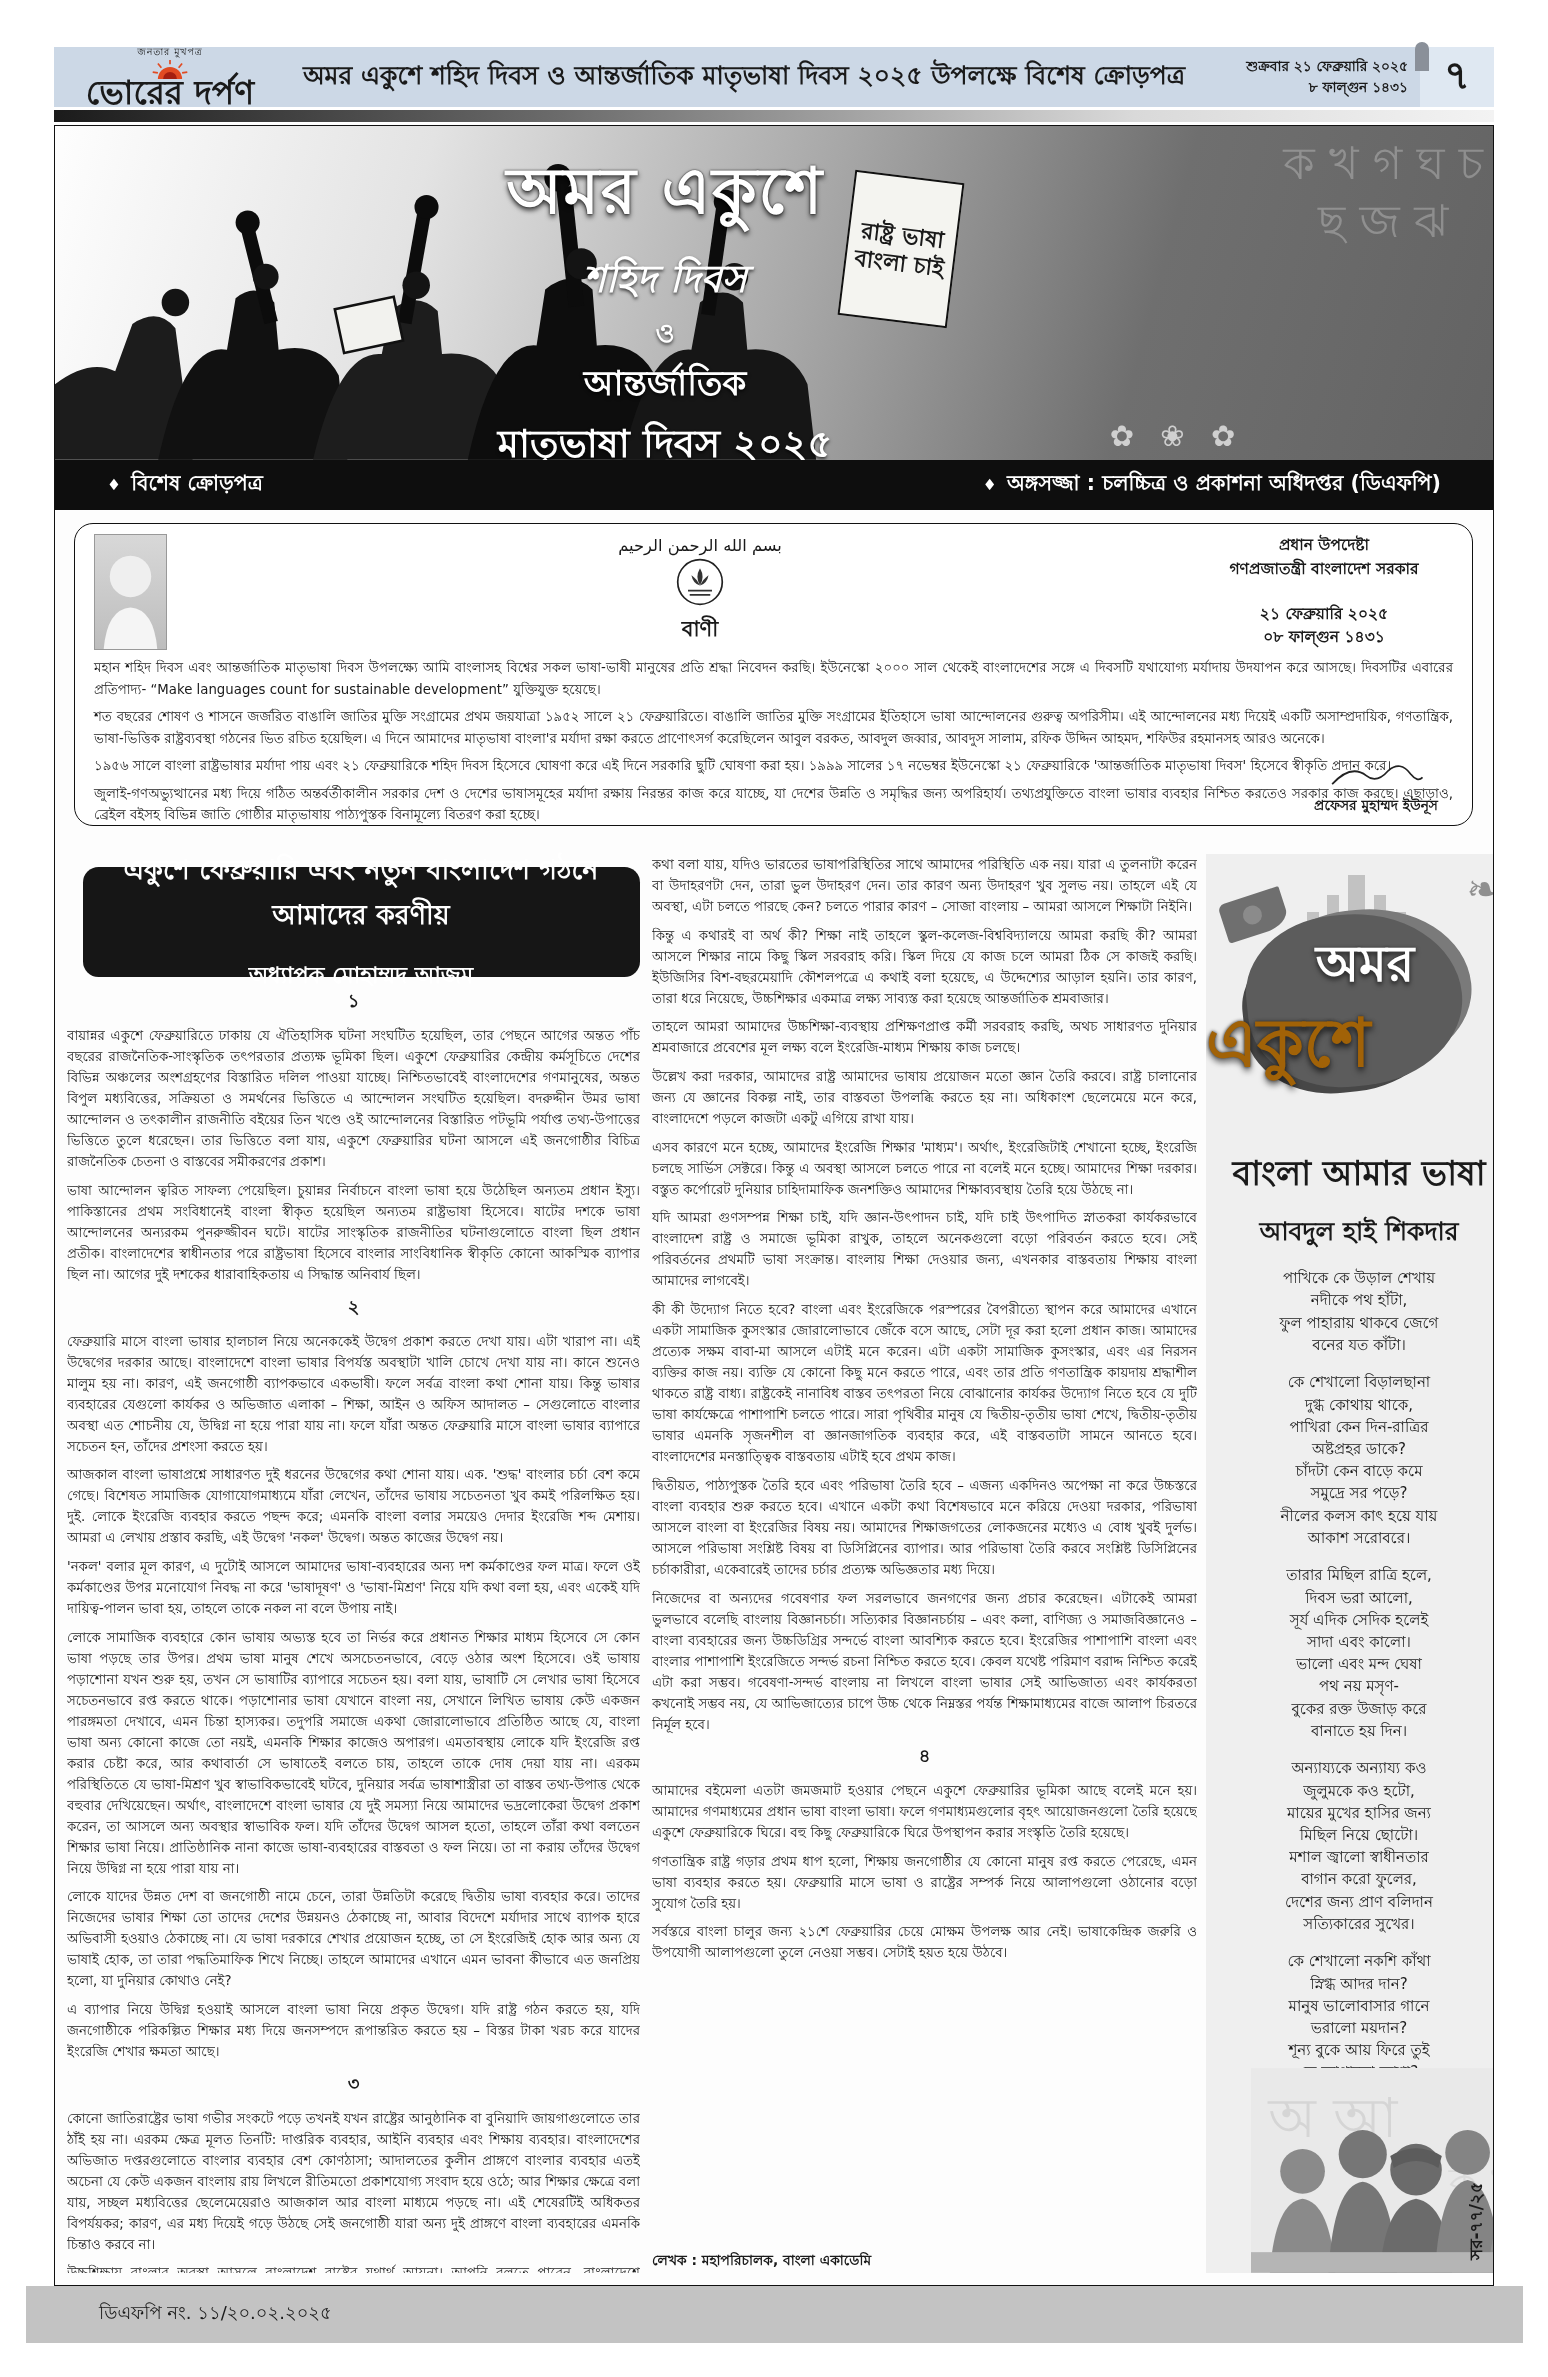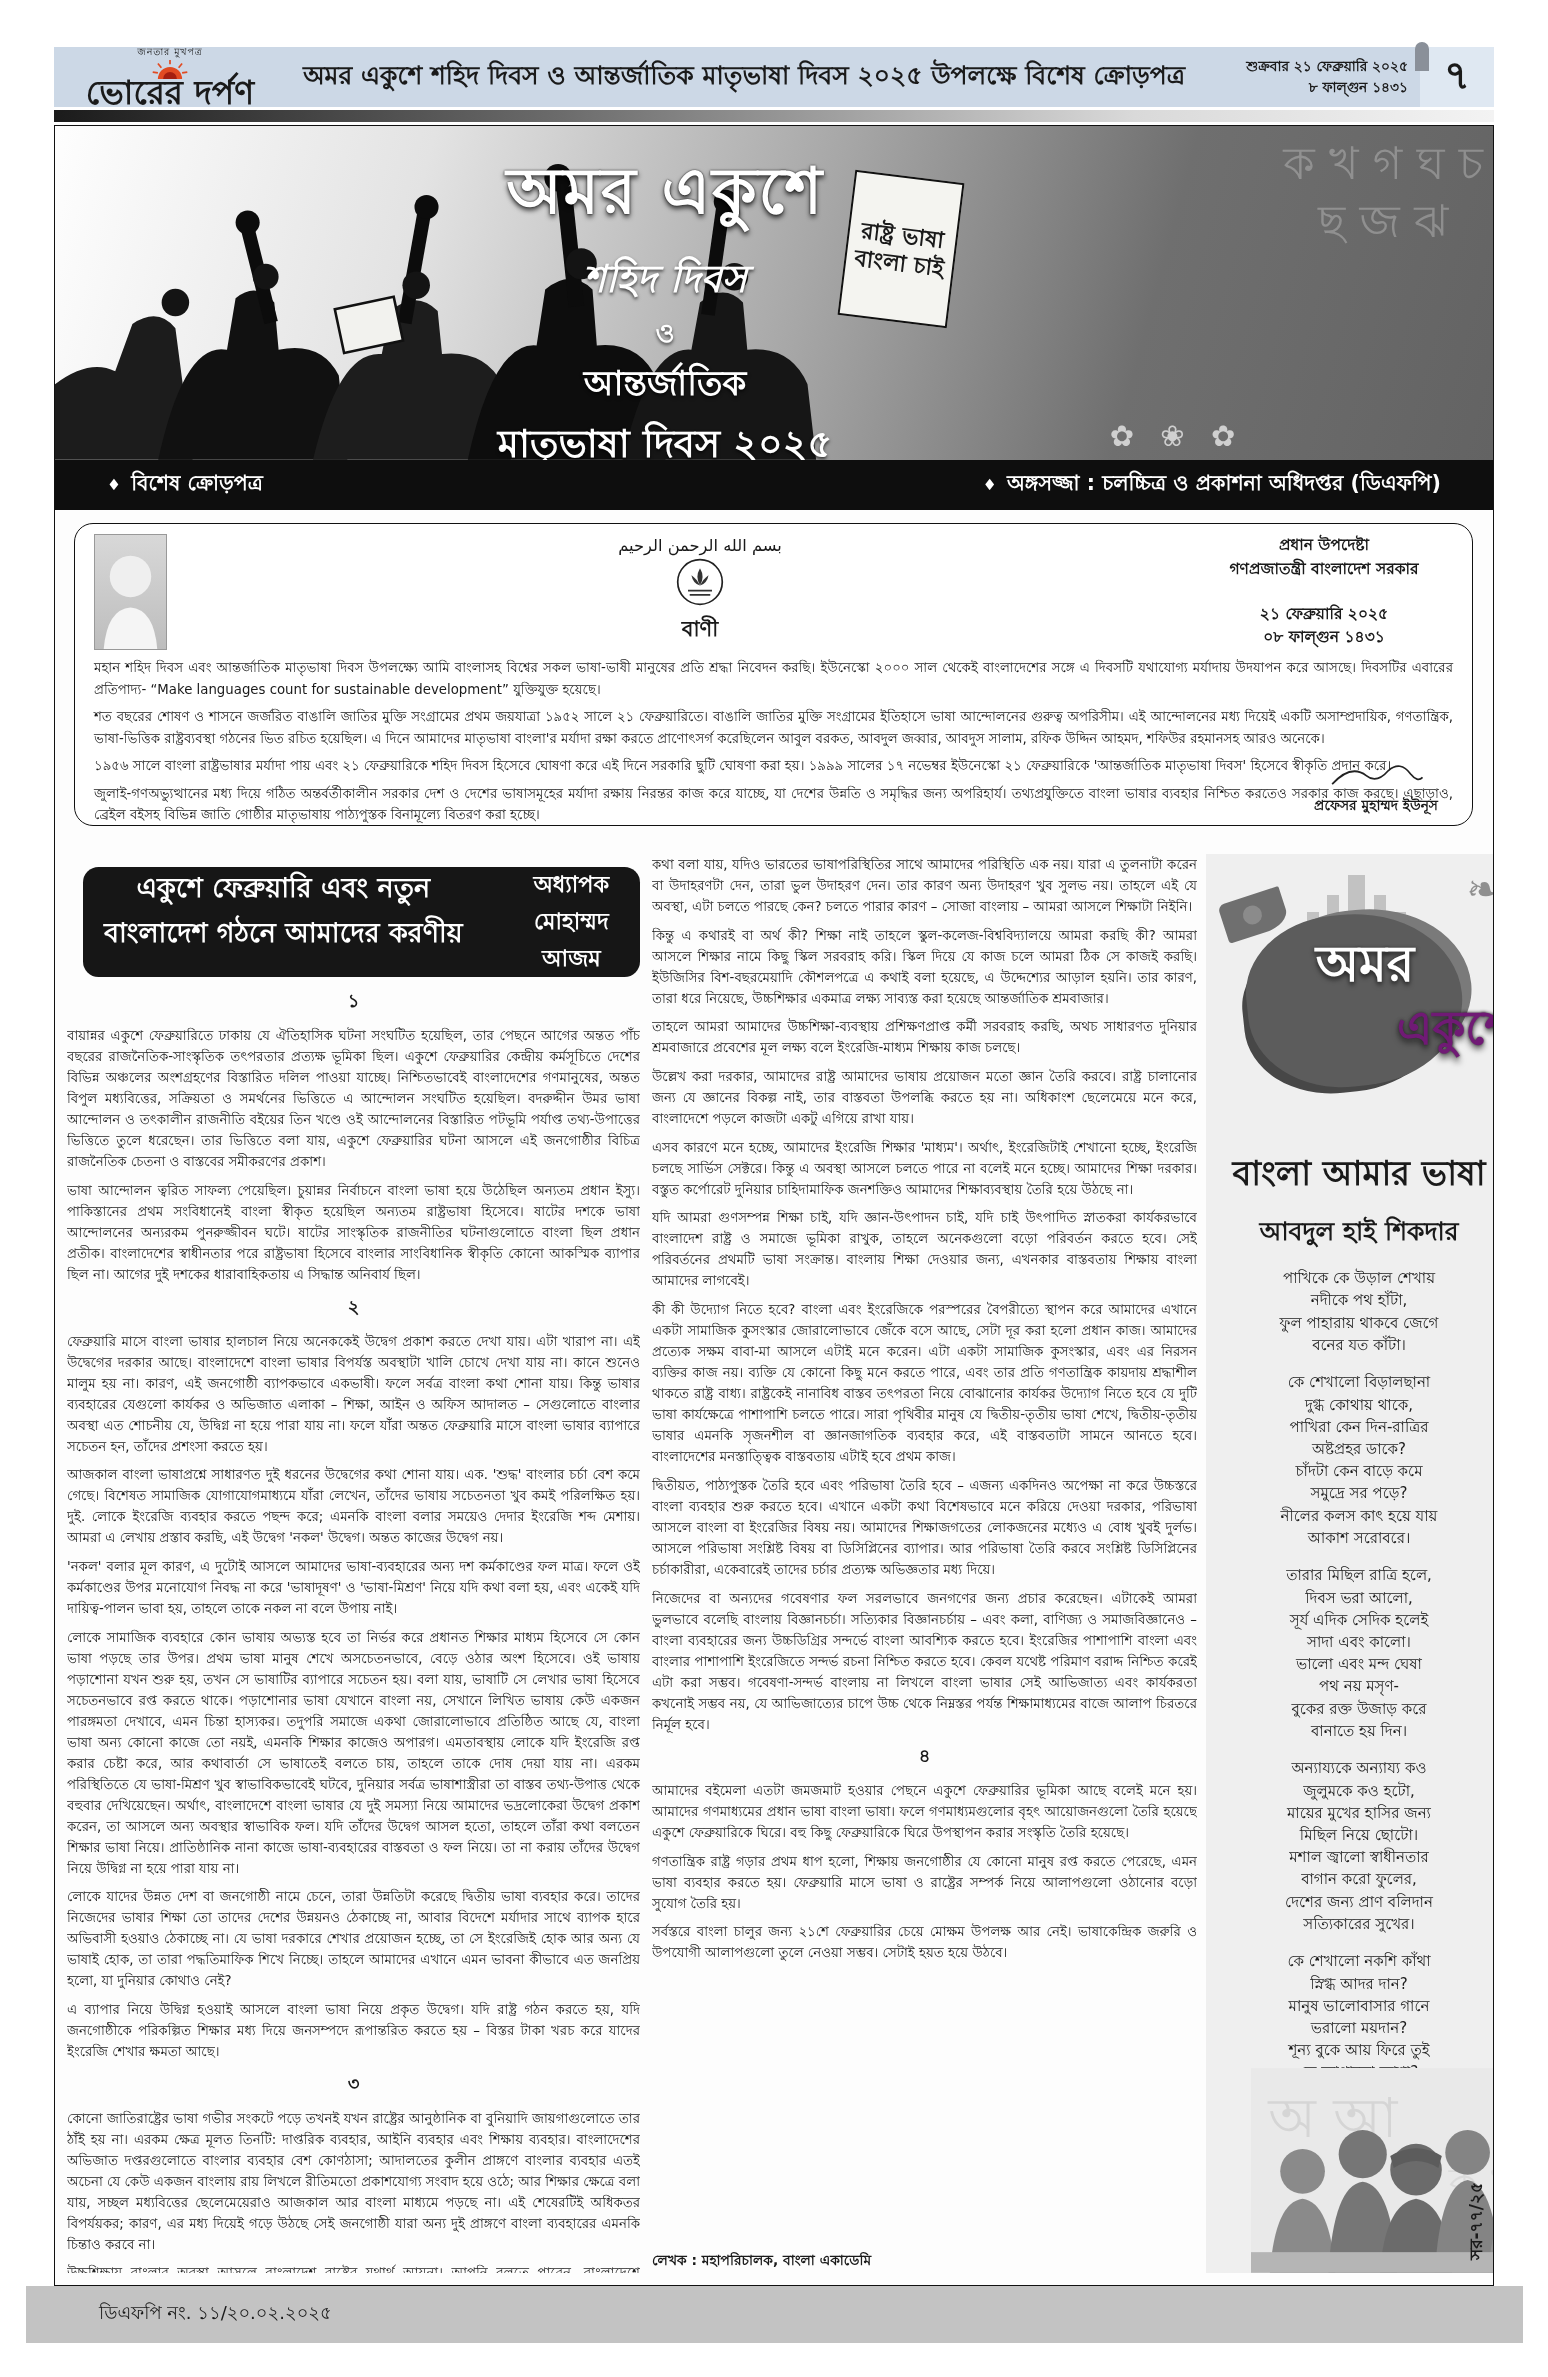--- a/index.html
+++ b/index.html
@@ -42,40 +42,40 @@
   .bismillah{font-size:16.3px;margin-top:1.7px;}
   .emblem{margin:3.4px auto 1.7px auto;width:48px;height:48px;}
   .vani{font-size:21px;font-weight:bold;margin-top:1.7px;}
   .msg-right{width:258px;text-align:center;font-size:15.5px;font-weight:bold;line-height:1.5;flex:none;}
   .msg-right .gap{height:22.4px;}
   .msg-paras{margin-top:6.9px;}
   .msg-para{font-size:13.3px;line-height:1.62;text-align:justify;margin-bottom:6px;}
   .msg-sign{position:absolute;right:34px;bottom:6.9px;text-align:center;}
   .msg-sign .name{font-size:13.8px;font-weight:bold;}
   
-  .article-headline{position:absolute;left:27.5px;top:741px;width:557px;height:110px;background:#161616;border-radius:15.5px;color:#fff;text-align:center;display:flex;flex-direction:row;justify-content:center;gap:19px;}
+  .article-headline{position:absolute;left:27.5px;top:741px;width:557px;height:110px;background:#161616;border-radius:15.5px;color:#fff;text-align:center;display:flex;flex-direction:column;justify-content:center;gap:19px;}
   .ah-line1{font-size:27px;font-weight:bold;}
   .ah-line2{font-size:22.4px;font-weight:bold;}
   .col-left{position:absolute;left:12px;top:858px;width:573px;height:1289px;overflow:hidden;}
   .col-right{position:absolute;left:597px;top:728px;width:545px;height:1419px;overflow:hidden;display:flex;flex-direction:column;}
   .rc-body{flex:1;overflow:hidden;}
   .body-para{font-size:13.3px;line-height:1.58;text-align:justify;margin-bottom:7.7px;}
   .sec-num{text-align:center;font-size:18px;font-weight:bold;margin:3.4px 0 6.9px 0;}
   .rc-author{font-size:13.8px;font-weight:bold;padding-top:5.2px;}
   
   .sidebar{position:absolute;left:1151px;top:728px;width:306px;height:1419px;background:#efefef;overflow:hidden;display:flex;flex-direction:column;}
   .logo-art{position:relative;height:284px;flex:none;overflow:hidden;}
   .logo-blob{position:absolute;left:41px;top:60px;width:215px;height:172px;background:#5c5c5c;border-radius:45% 55% 50% 48%;transform:rotate(-6deg);box-shadow:15.5px -8.6px 0 -5.2px #7a7a7a,-12px 12px 0 -6.9px #474747;}
   .logo-bars{position:absolute;left:60px;top:6.9px;width:181px;height:103px;display:flex;align-items:flex-end;justify-content:center;gap:8.6px;opacity:.55;}
   .logo-bars div{background:#9e9e9e;}
   .logo-flag{position:absolute;left:15.5px;top:41px;width:64px;height:40px;background:#6f6f6f;border-radius:6.9px 1.7px 40% 3.4px;transform:rotate(-18deg);}
   .logo-flag::after{content:"";position:absolute;left:20.6px;top:10.3px;width:19px;height:19px;border-radius:50%;background:#8b8b8b;}
   .logo-sprig{position:absolute;right:12px;top:12px;font-size:40px;color:#8f8f8f;}
   .logo-t1{position:absolute;left:12px;right:0;top:72px;text-align:center;font-size:50px;font-weight:bold;color:#fff;text-shadow:0 0 2.6px #333,0 3.4px 5.2px rgba(0,0,0,.6);}
-  .logo-t2{position:absolute;left:0;right:0;top:138px;text-align:right;font-size:47px;font-weight:bold;color:#701a75;text-shadow:0 0 3.4px #2e2e2e,0 4.3px 6.9px rgba(0,0,0,.6);}
+  .logo-t2{position:absolute;left:0;right:0;top:138px;text-align:left;font-size:67px;font-weight:bold;color:#a16207;text-shadow:0 0 3.4px #2e2e2e,0 4.3px 6.9px rgba(0,0,0,.6);}
   .poem-wrap{flex:1;overflow:hidden;text-align:center;padding:0 8.6px;}
   .poem-title{font-size:34px;font-weight:bold;margin:8.6px 0 8.6px 0;}
   .poem-poet{font-size:25px;font-weight:bold;margin-bottom:12px;}
   .stanza{margin-bottom:15.5px;}
   .poem-line{font-size:15px;line-height:1.48;font-weight:500;}
   .martyrs{position:relative;height:205px;flex:none;padding-left:45px;}
   .vcode{position:absolute;right:1.7px;bottom:103px;transform:rotate(-90deg);transform-origin:100% 100%;font-size:17px;font-weight:bold;white-space:nowrap;}
   
   .footer{position:absolute;left:26px;top:2286px;width:1497px;height:57px;background:#c3c3c3;display:flex;align-items:center;}
   .footer-text{margin-left:73px;font-size:18px;}

